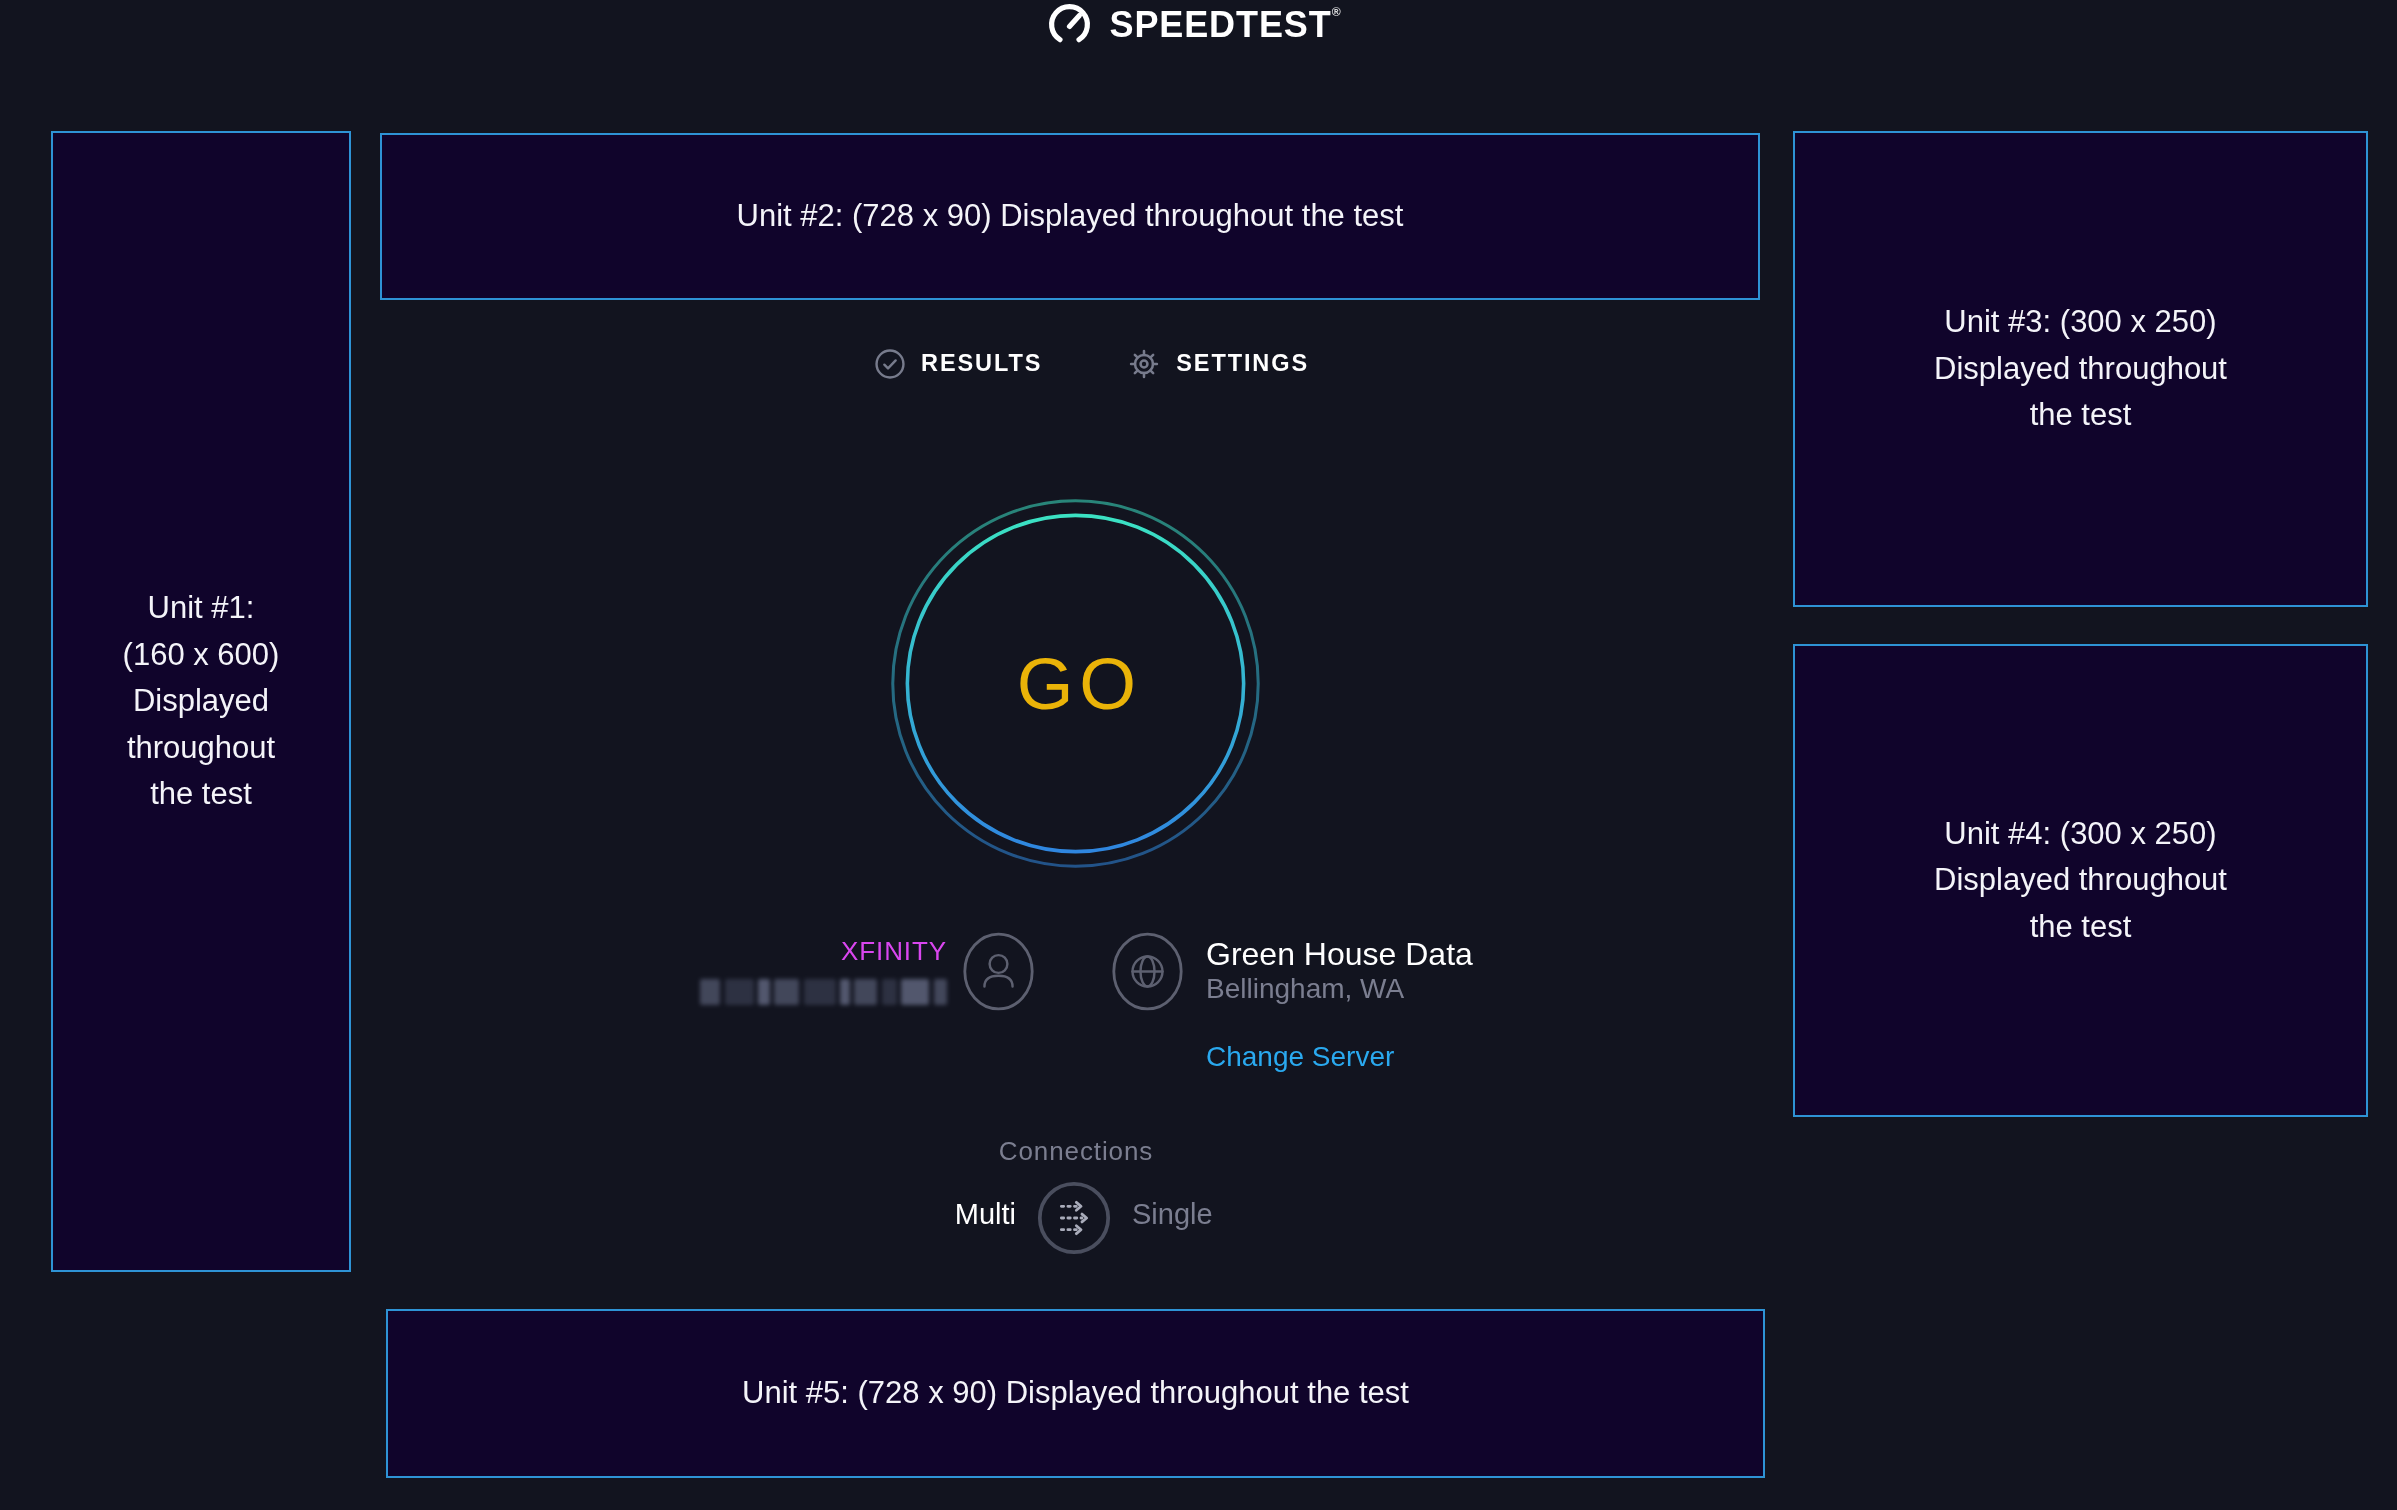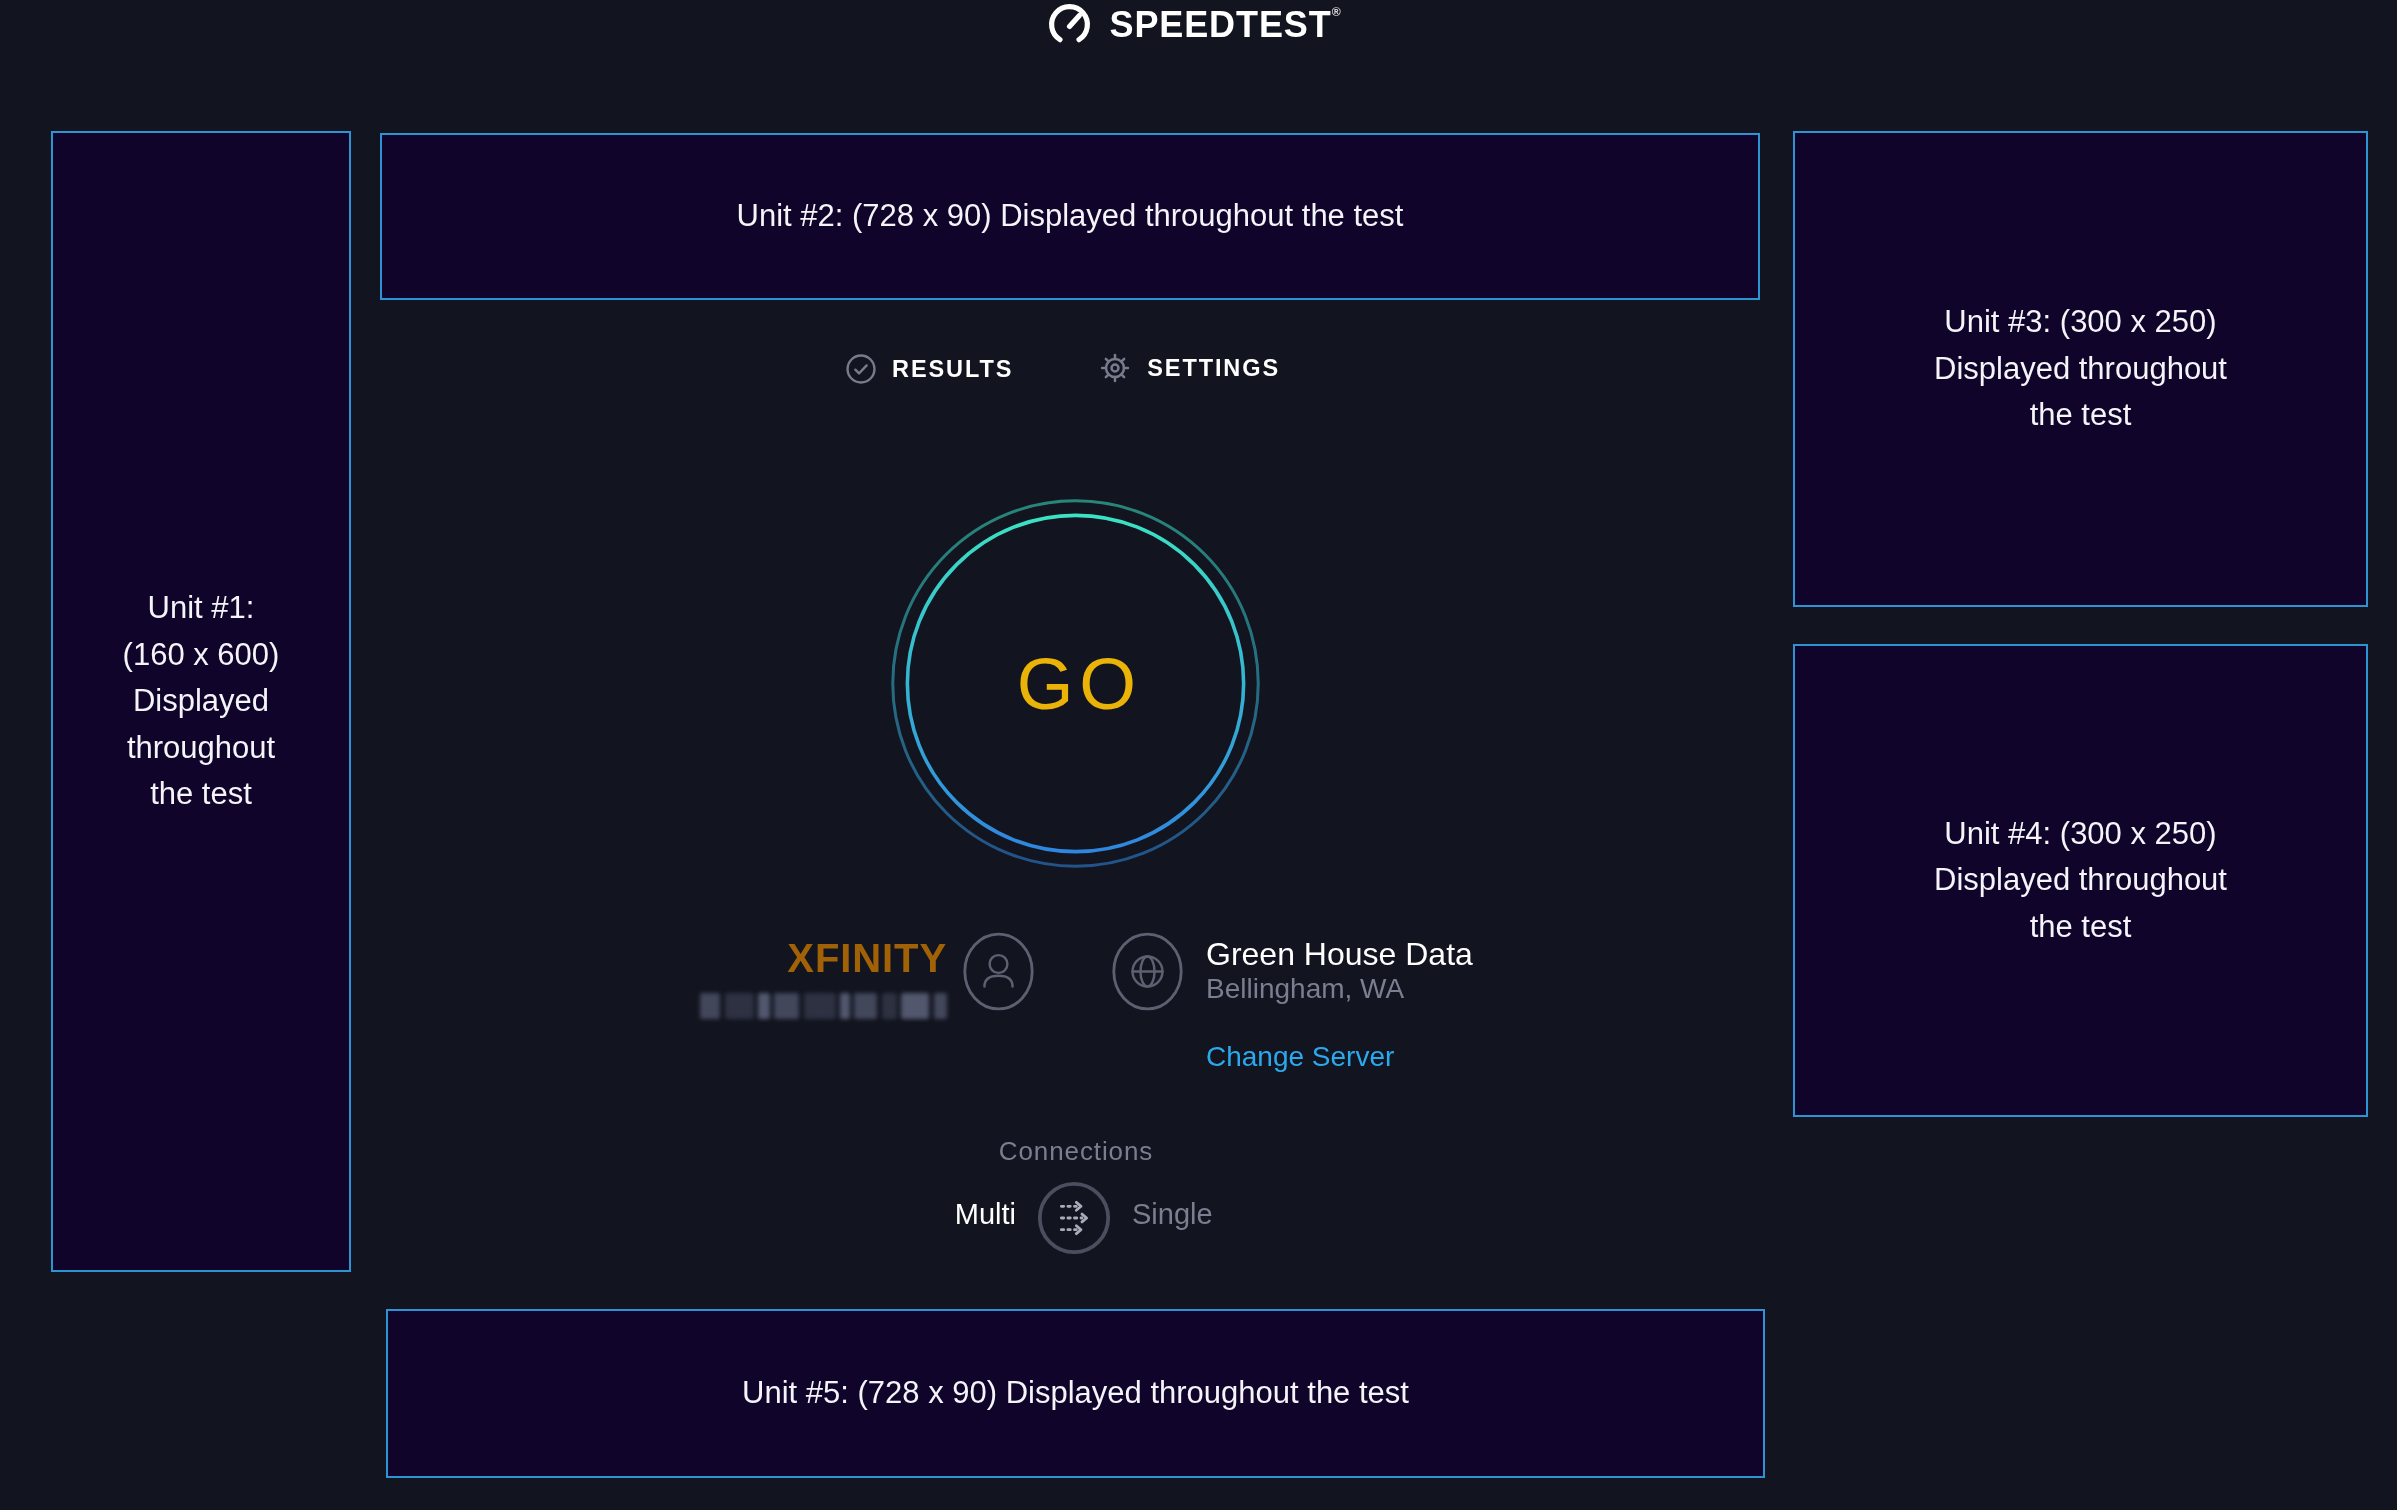--- a/index.html
+++ b/index.html
@@ -30,34 +30,34 @@
   
   .ad{position:absolute;background:var(--ad-bg);border:2.8px solid var(--ad-border);
     display:flex;align-items:center;justify-content:center;text-align:center;
     font-size:31px;line-height:1.5;color:#f4f4f9;}
   .ad-1{left:51px;top:131px;width:300px;height:1141px}
   .ad-2{left:380px;top:133px;width:1380px;height:167px}
   .ad-3{left:1793px;top:131px;width:575px;height:476px}
   .ad-4{left:1793px;top:644px;width:575px;height:473px}
   .ad-5{left:386px;top:1309px;width:1379px;height:169px}
   
-  .tabs{position:absolute;left:372px;top:341px;width:1380px;height:45px;
-    display:flex;align-items:flex-end;justify-content:center;gap:84px}
+  .tabs{position:absolute;left:401px;top:341px;width:1380px;height:45px;
+    display:flex;align-items:center;justify-content:center;gap:84px}
   .tab{display:flex;align-items:center;gap:14px;cursor:pointer}
   .tab svg{display:block;color:#7densevar78b8c;color:#777b8c}
   .tab-label{font-size:23.5px;font-weight:700;letter-spacing:1.9px;color:#fff}
   
   .go-wrap{position:absolute;left:889px;top:497px;width:373px;height:373px;cursor:pointer}
   .go-wrap svg{position:absolute;left:0;top:0}
   .go-label{position:absolute;left:0;top:0;width:100%;height:100%;
     display:flex;align-items:center;justify-content:center;
     font-size:73px;font-weight:400;letter-spacing:5.6px;padding-left:7.5px;color:#eab308}
   
   .isp{position:absolute;right:1450px;top:936px;text-align:right}
-  .isp-name{font-size:40px;font-weight:700;letter-spacing:0.9px;color:#a16207}
+  .isp-name{font-size:26px;font-weight:400;letter-spacing:0.9px;color:#d946ef}
   .redacted{margin-top:12.2px;display:flex;gap:4.7px;justify-content:flex-end;filter:blur(1.9px);opacity:.95}
   .redacted span{height:25.4px;border-radius:1.9px;display:inline-block}
   .redacted span:nth-child(3n+1){background:#454a5e}
   .redacted span:nth-child(3n+2){background:#2f3344}
   .redacted span:nth-child(3n){background:#565b72}
   .r1{width:20px}.r2{width:29px}.r3{width:11.3px}.r4{width:24.5px}.r5{width:32px}
   .r6{width:9.4px}.r7{width:22.6px}.r8{width:15px}.r9{width:28px}.r10{width:13px}
   .avatar{position:absolute;width:73px;height:79px;color:var(--icon-stroke)}
   .avatar-isp{left:962px;top:932px}
   .avatar-server{left:1111px;top:932px}

